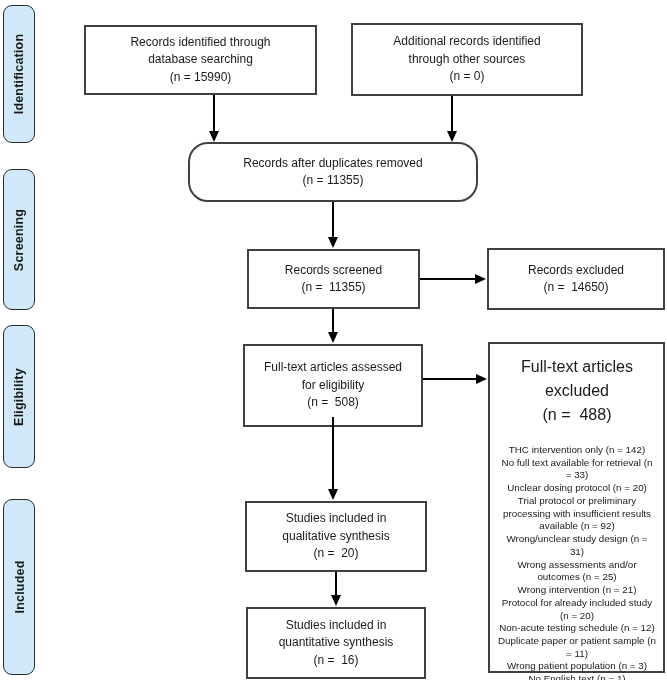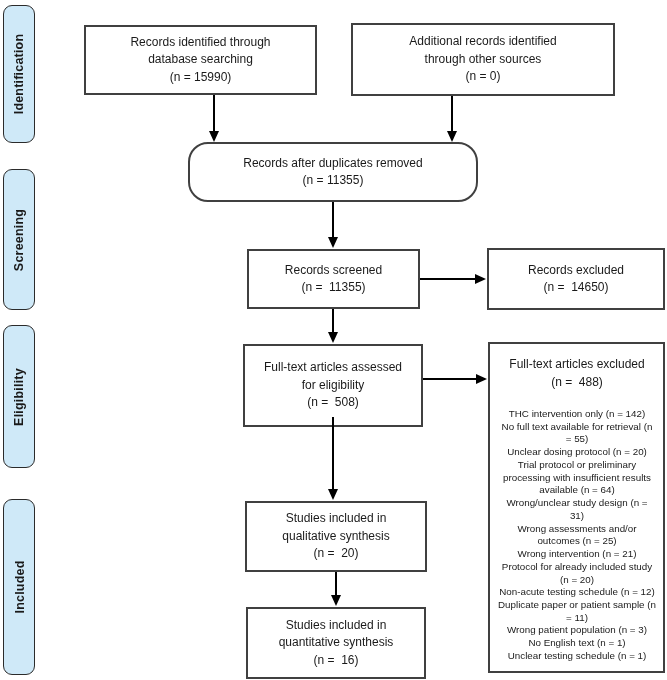--- a/index.html
+++ b/index.html
@@ -44,39 +44,39 @@
     background:#ffffff;
     border:2px solid var(--box-border);
     box-sizing:border-box;
     display:flex;align-items:center;justify-content:center;
     text-align:center;
     font-size:12px;
     line-height:1.45;
     white-space:pre-wrap;
   }
   .box-identified{left:84px;top:25px;width:233px;height:70px;}
-  .box-additional{left:351px;top:23px;width:264px;height:73px;}
+  .box-additional{left:351px;top:23px;width:232px;height:73px;}
   .box-dedup{left:188px;top:142px;width:290px;height:60px;border-radius:20px;}
   .box-screened{left:247px;top:249px;width:173px;height:60px;}
   .box-rec-excluded{left:487px;top:248px;width:178px;height:62px;}
   .box-assessed{left:243px;top:344px;width:180px;height:83px;}
   .box-qualitative{left:245px;top:501px;width:182px;height:71px;}
   .box-quantitative{left:246px;top:607px;width:180px;height:72px;}
 
   
   .box-ft-excluded{
     position:absolute;
     left:488px;top:342px;width:177px;height:331px;
     background:#ffffff;border:2px solid var(--box-border);
     box-sizing:border-box;
     padding:11px 7px 6px 8px;
     display:block;
   }
   .box-ft-excluded .hdr{
-    text-align:center;font-size:12px;line-height:1.5;white-space:pre-wrap;
+    text-align:center;font-size:16px;line-height:1.5;white-space:pre-wrap;
   }
   .box-ft-excluded .reasons{
     margin-top:17px;
     font-size:9.8px;line-height:1.3;
     text-align:center;
   }
   .arrows{position:absolute;inset:0;pointer-events:none;}
 </style>
 </head>
 <body>
@@ -110,23 +110,23 @@
 (n =  14650)</div>
   <div class="fbox box-assessed">Full-text articles assessed
 for eligibility
 (n =  508)</div>
 
   <div class="box-ft-excluded">
     <div class="hdr">Full-text articles excluded
 (n =  488)</div>
     <div class="reasons">
       <div>THC intervention only (n = 142)</div>
-      <div>No full text available for retrieval (n = 55)</div>
+      <div>No full text available for retrieval (n = 33)</div>
       <div>Unclear dosing protocol (n = 20)</div>
-      <div>Trial protocol or preliminary processing with insufficient results available (n = 64)</div>
+      <div>Trial protocol or preliminary processing with insufficient results available (n = 92)</div>
       <div>Wrong/unclear study design (n = 31)</div>
       <div>Wrong assessments and/or outcomes (n = 25)</div>
       <div>Wrong intervention (n = 21)</div>
       <div>Protocol for already included study (n = 20)</div>
       <div>Non-acute testing schedule (n = 12)</div>
       <div>Duplicate paper or patient sample (n = 11)</div>
       <div>Wrong patient population (n = 3)</div>
       <div>No English text (n = 1)</div>
       <div>Unclear testing schedule (n = 1)</div>
     </div>

